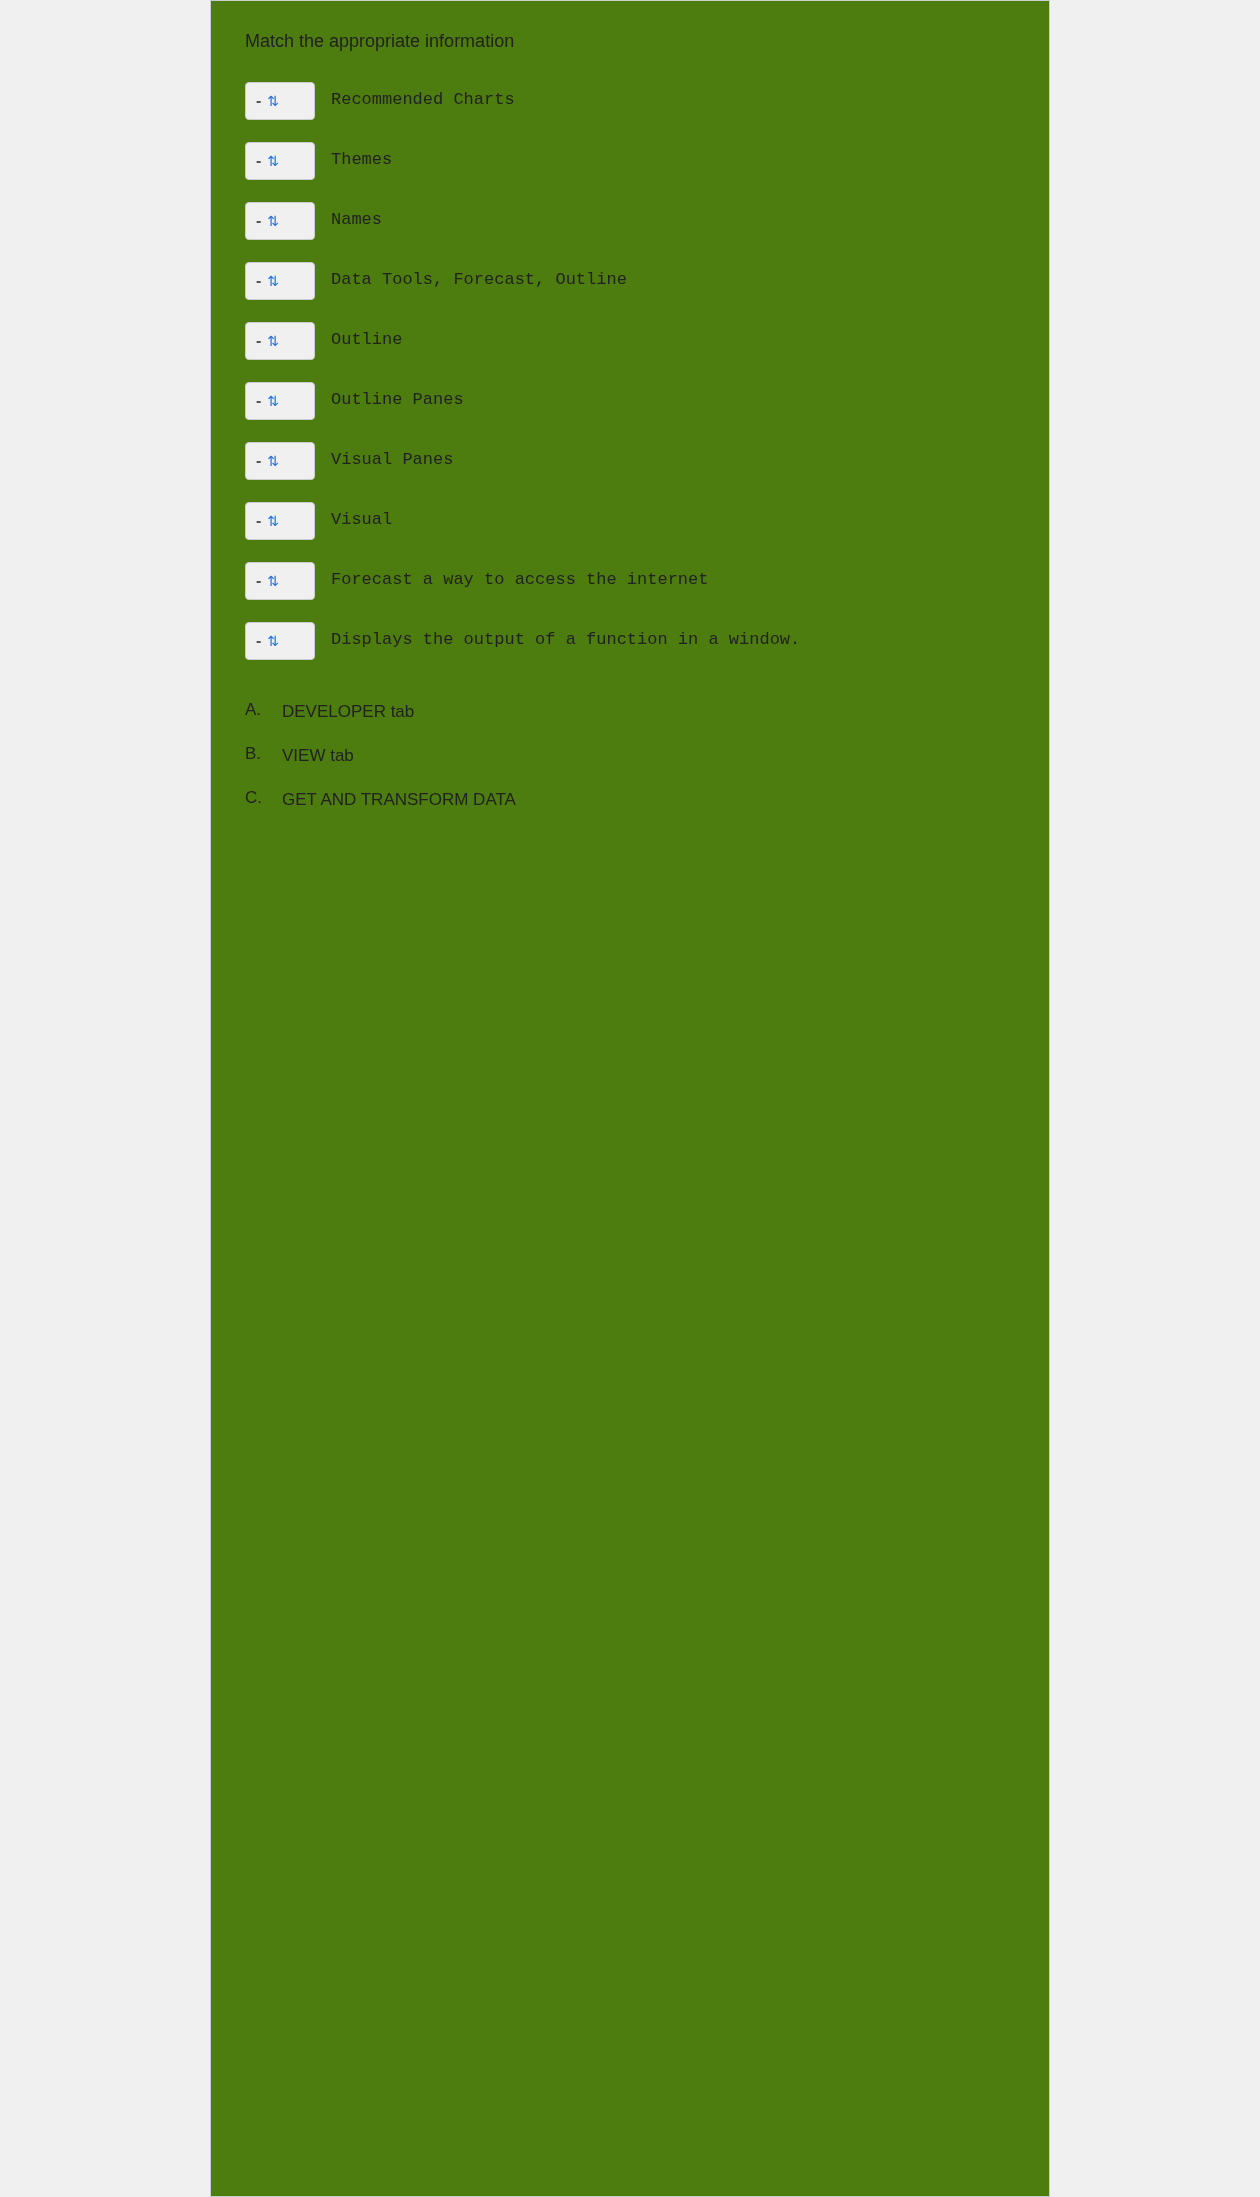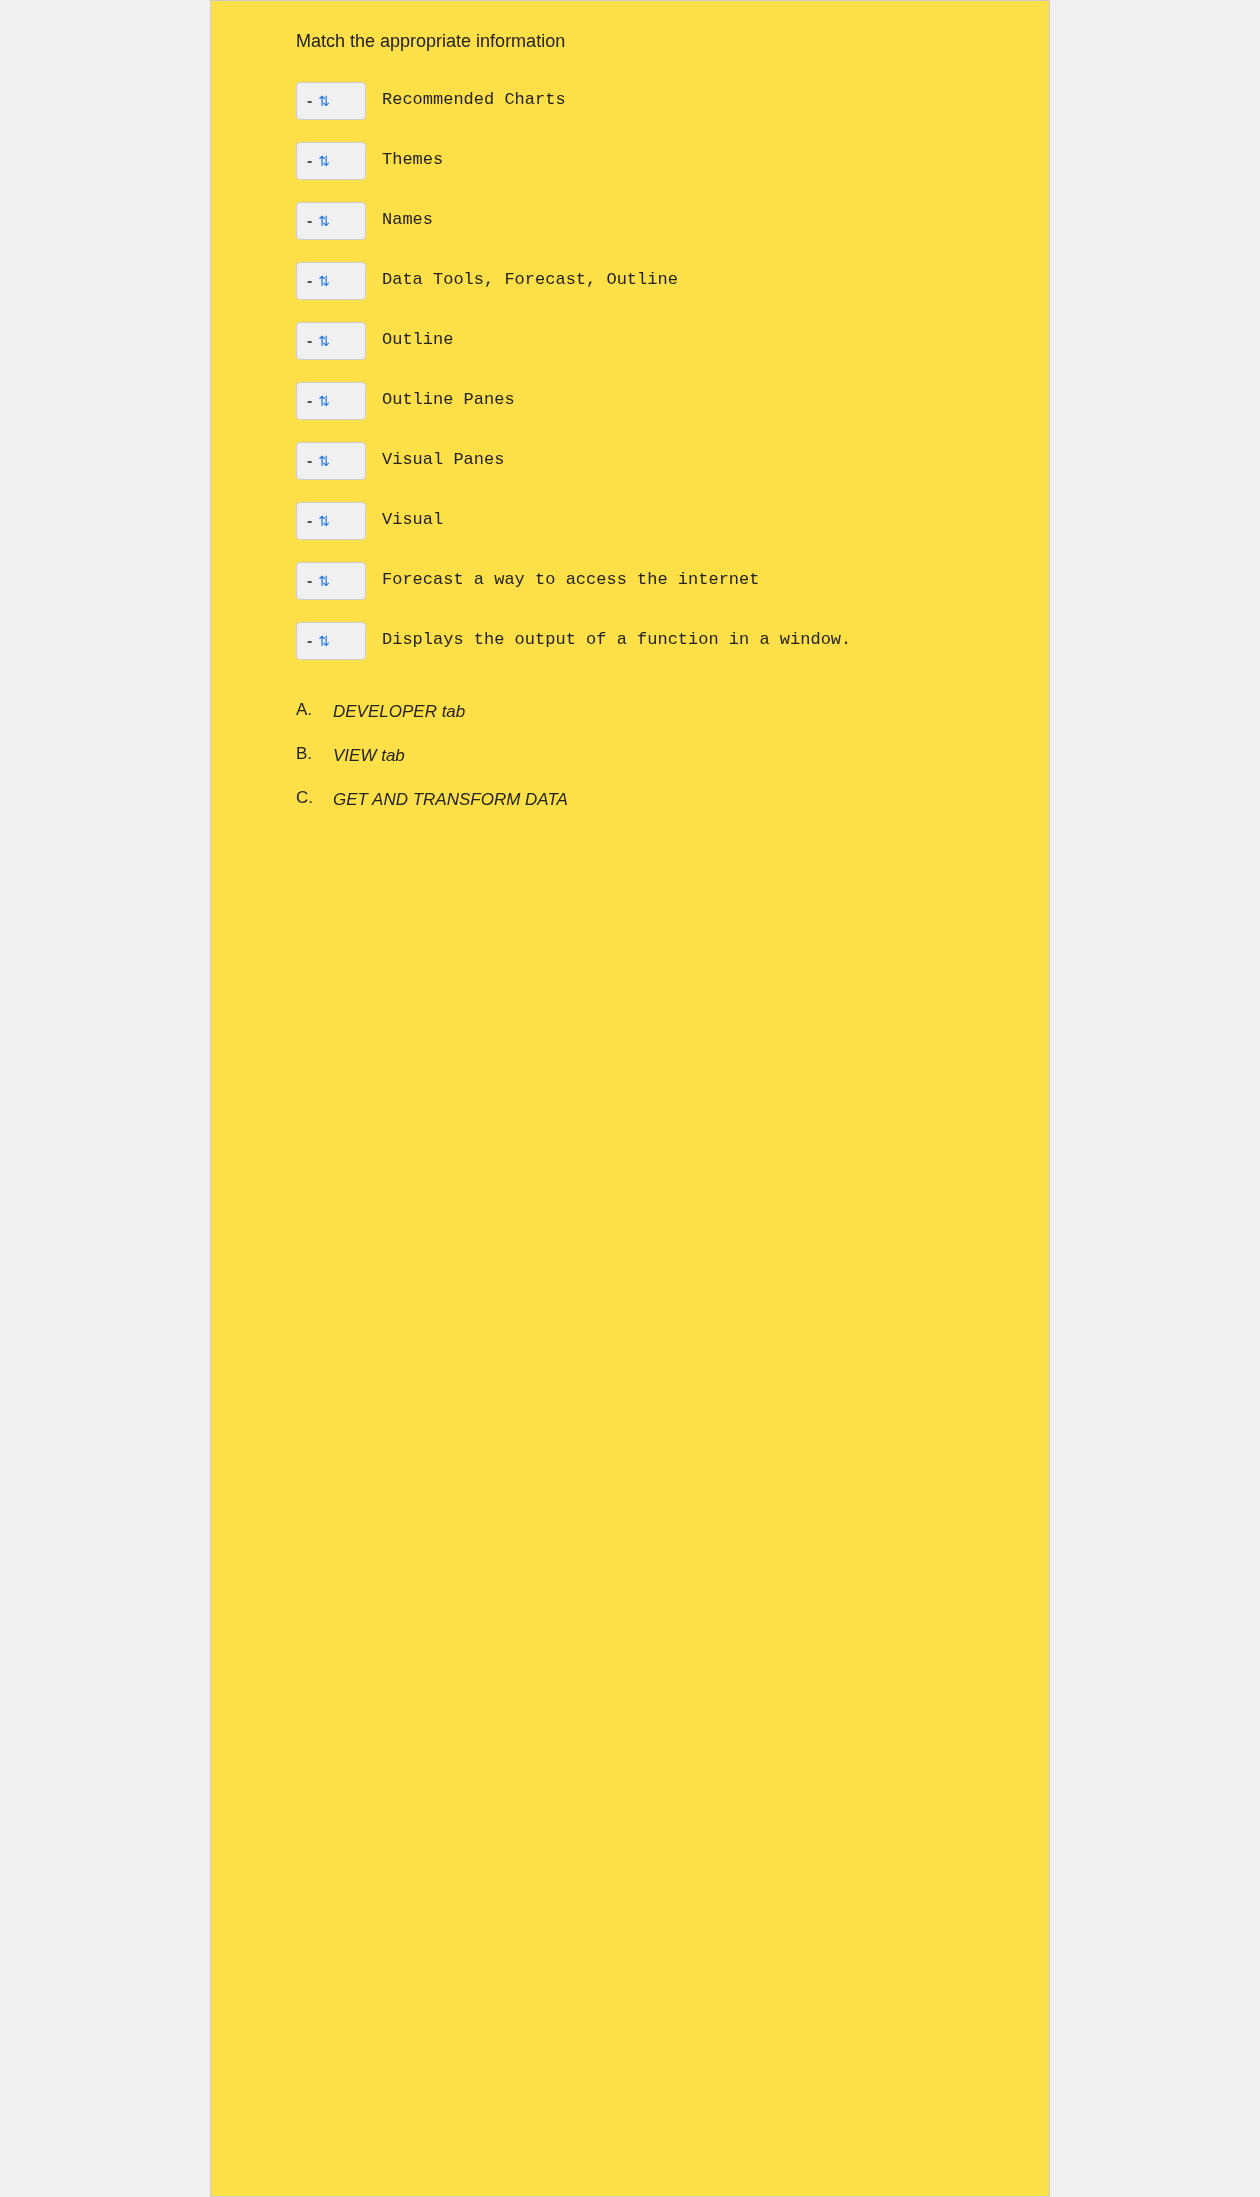--- a/index.html
+++ b/index.html
@@ -11,23 +11,23 @@
     body {
       background: #f0f0f0;
       font-family: Arial, sans-serif;
       display: flex;
       justify-content: center;
       padding: 0;
     }
 
     .page-container {
       width: 840px;
-      background: #fde047;
+      background: #4d7c0f;
       border: 1px solid #cccccc;
-      padding: 30px 55px 40px 85px;
+      padding: 30px 55px 40px 34px;
       min-height: 2197px;
     }
 
     .instruction {
       font-size: 18px;
       color: #222222;
       margin-bottom: 30px;
       font-weight: normal;
     }
 
@@ -99,21 +99,20 @@
       color: #222222;
       font-weight: normal;
       min-width: 25px;
       padding-top: 0;
     }
 
     .answer-text {
       font-size: 17px;
       color: #222222;
       line-height: 1.4;
-      font-style: italic;
     }
   </style>
 </head>
 <body>
 
 <div class="page-container">
   <p class="instruction">Match the appropriate information</p>
 
   <div class="match-list">
 

